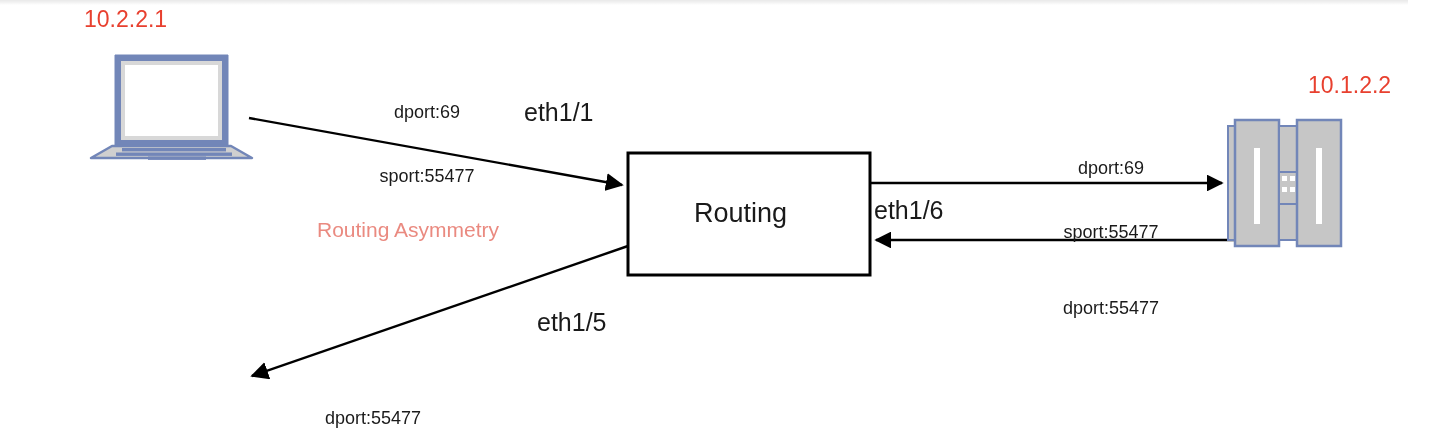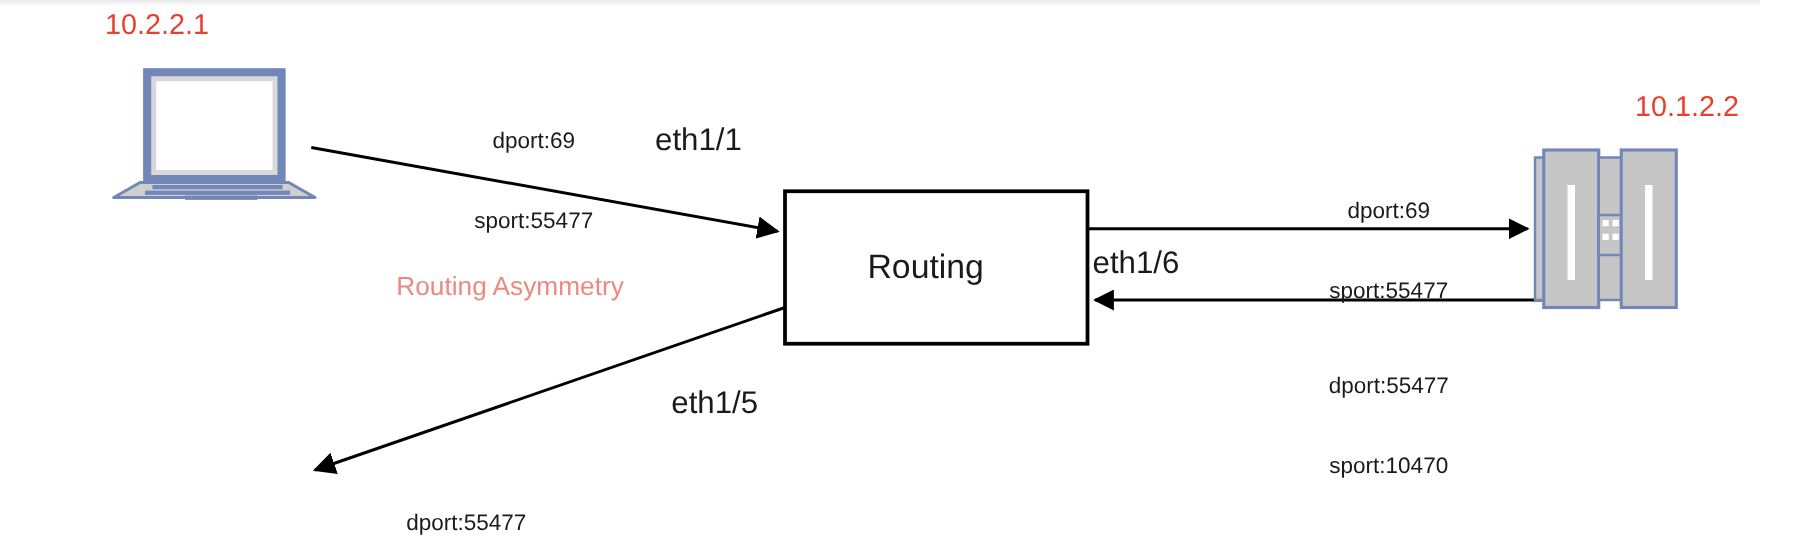--- a/index.html
+++ b/index.html
@@ -139,21 +139,20 @@
     <div>sport:55477</div>
   </div>
 
   <div class="lbl lbl-port" style="left:967px; top:116px; width:200px;">
     <div>dport:69</div>
     <div>sport:55477</div>
   </div>
 
   <div class="lbl lbl-port" style="left:967px; top:256px; width:200px;">
     <div>dport:55477</div>
-    <div>sport:10470</div>
   </div>
 
   <div class="lbl lbl-port left-align" style="left:281px; top:366px; width:220px;">
     <div>dport:55477</div>
     
   </div>
 
   <div class="lbl lbl-iface" style="left:524px; top:98px;">eth1/1</div>
 
   <div class="lbl lbl-iface" style="left:537px; top:308px;">eth1/5</div>

